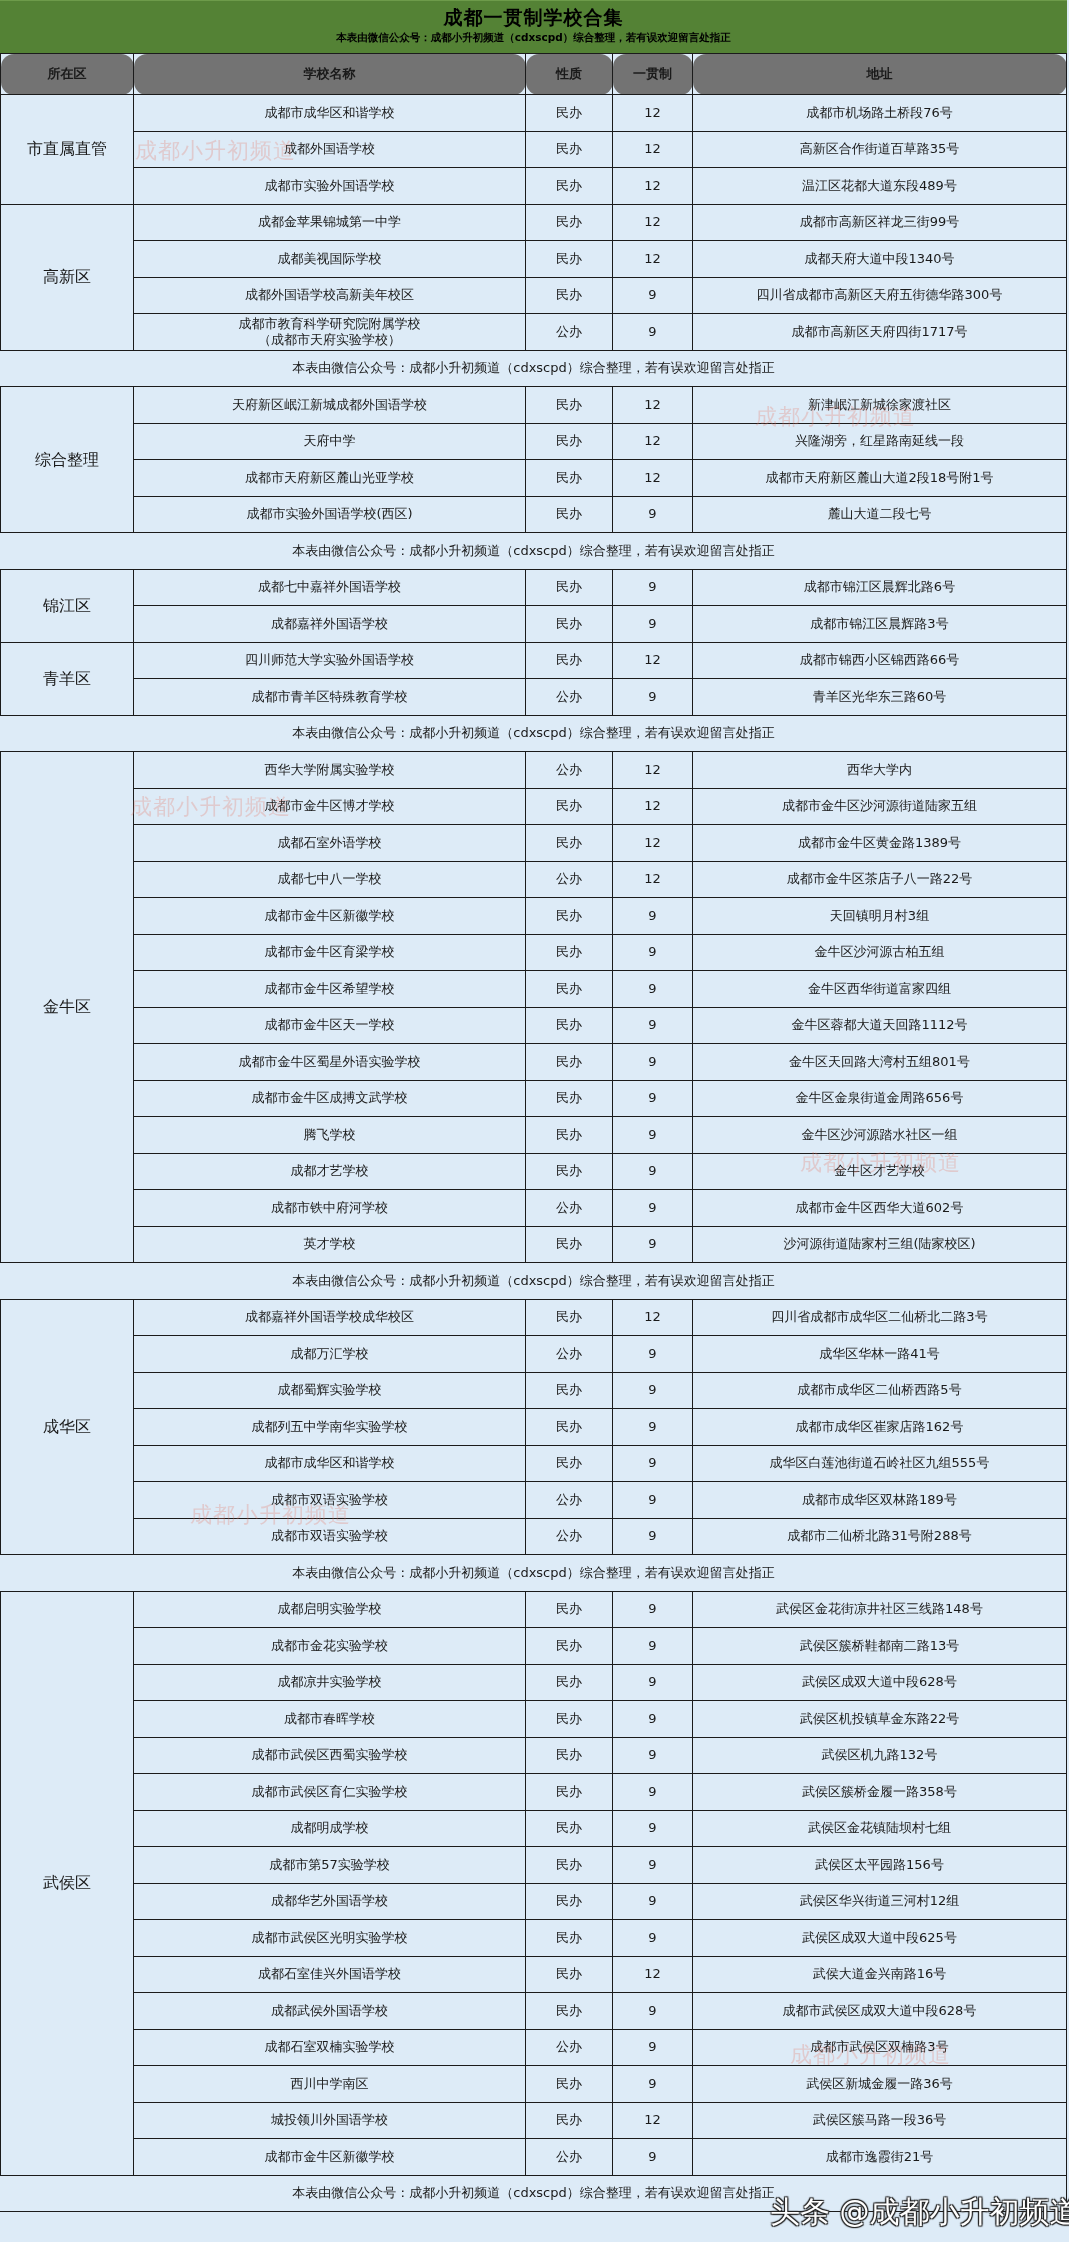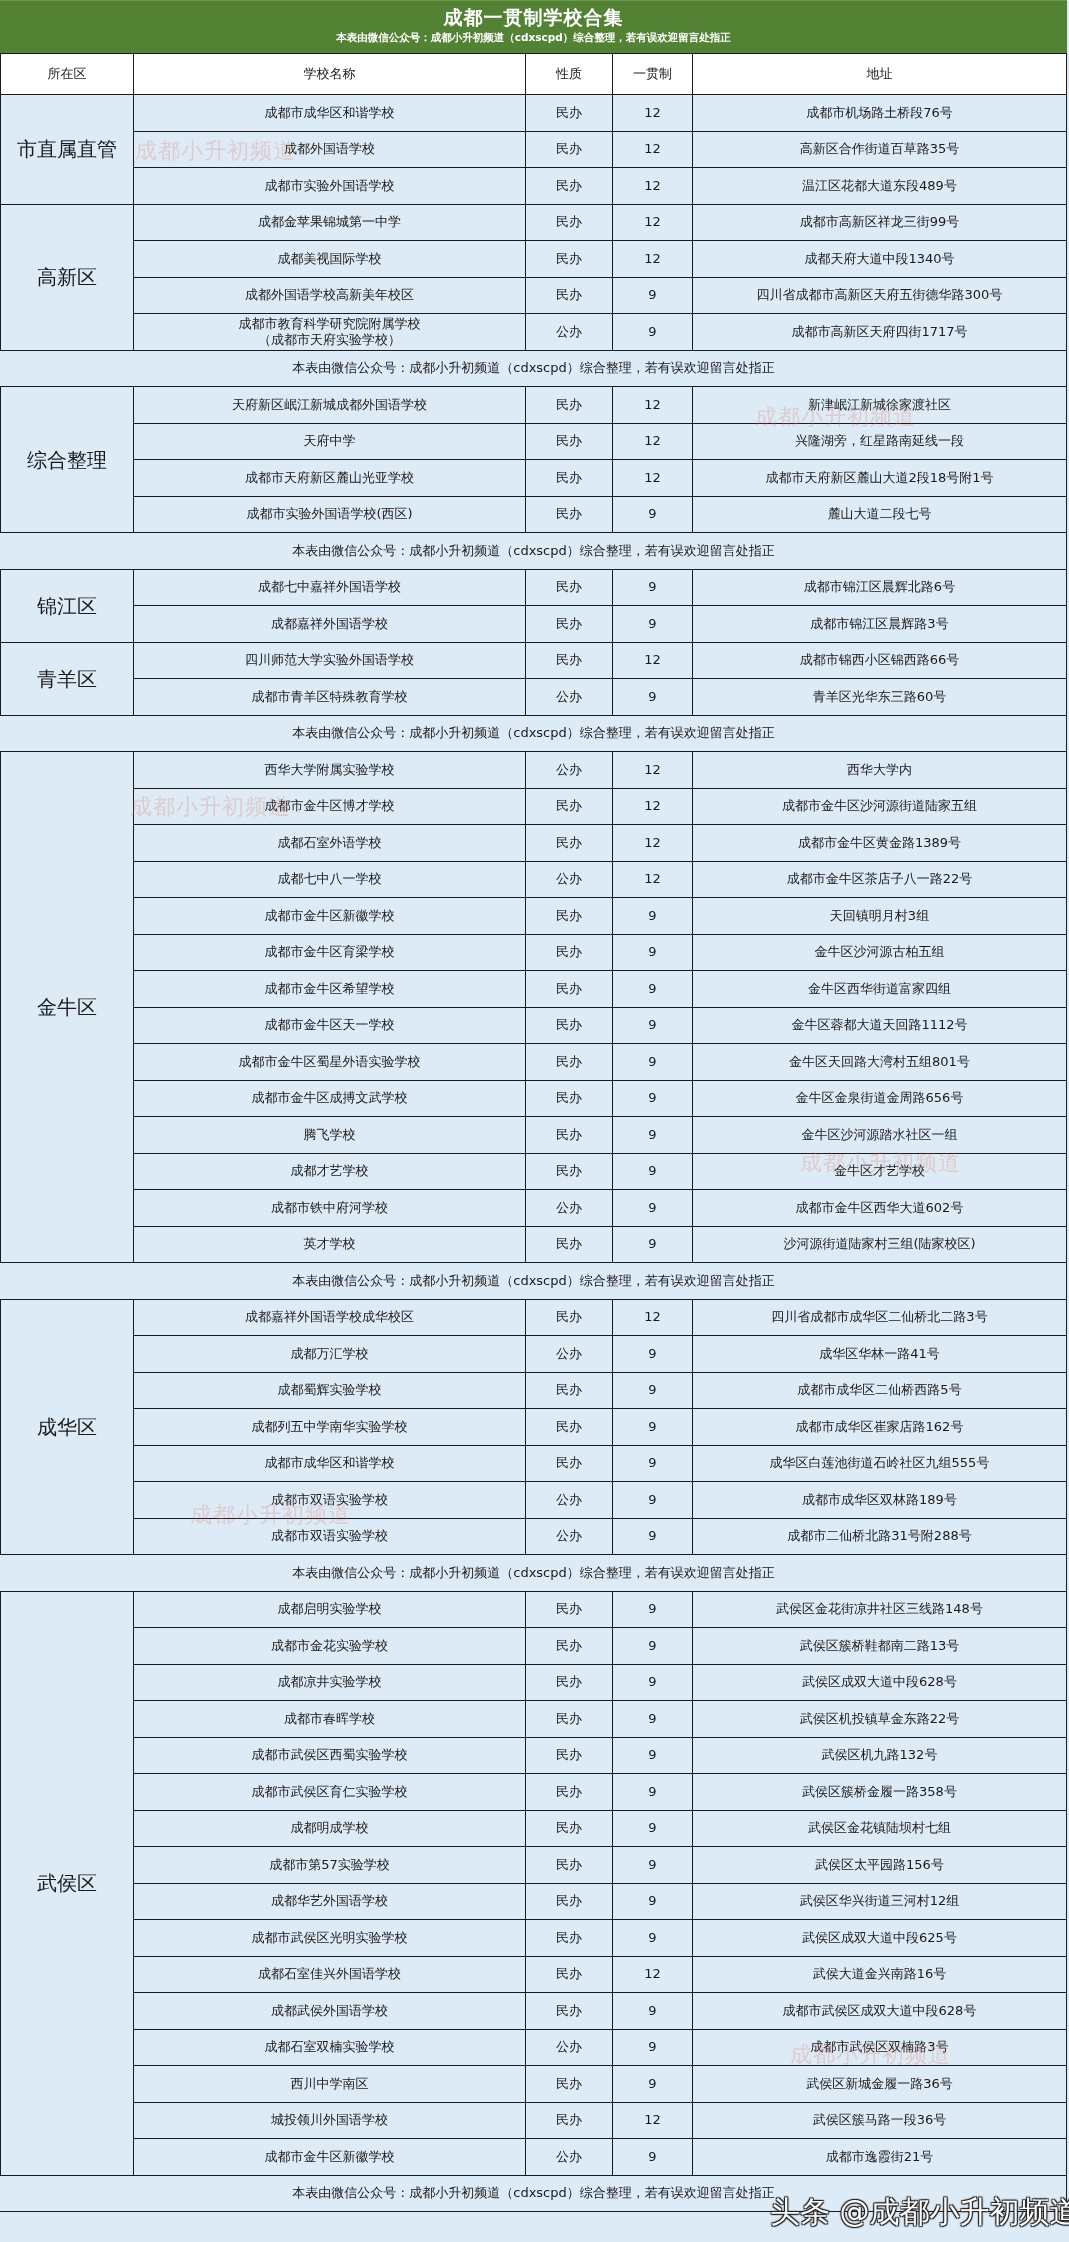--- a/index.html
+++ b/index.html
@@ -5,38 +5,38 @@
   html, body { margin: 0; padding: 0; }
   body {
     width: 1069px; height: 2242px; overflow: hidden;
     background: #DDEBF7;
     font-family: "DejaVu Sans", "Liberation Sans", sans-serif;
     color: #1a1a1a;
     position: relative;
   }
   .title-bar {
     position: absolute; left: 0; top: 0; width: 1067px; height: 52px;
-    background: #548235; color: #ffffff; text-align: center;
+    background: #548235; color: #000000; text-align: center;
     border-top: 1px solid #6d9b4a;
   }
   .title-bar .t1 { font-size: 19px; font-weight: bold; padding-top: 5px; line-height: 22px; letter-spacing: 1px; }
   .title-bar .t2 { font-size: 10.5px; font-weight: bold; line-height: 16px; margin-top: 1px; }
   table {
     position: absolute; left: 0; top: 53px;
     border-collapse: collapse; table-layout: fixed; width: 1066px;
   }
   td, th {
     border: 1.5px solid #1b1b1b;
     text-align: center; vertical-align: middle;
     font-size: 13px; padding: 0 2px; overflow: hidden;
     line-height: 16px;
   }
-  th { background: #ffffff; height: 40px; font-weight: normal; font-size: 13px; }
+  th { background: #737373; height: 40px; font-weight: bold; font-size: 13px; border-radius: 13px; }
   td { background: #DDEBF7; height: 35.5px; }
-  td.district { font-size: 20px; text-align: center; }
+  td.district { font-size: 16px; text-align: center; }
   td.note { font-size: 13px; border-left: none; }
   tr.note-row td { border-left: 1.5px solid #DDEBF7; }
   .wm {
     position: absolute; color: rgba(230,120,100,0.28); font-size: 22px;
     pointer-events: none; white-space: nowrap; letter-spacing: 1px;
   }
   .corner-wm {
     position: absolute; left: 770px; top: 2192px; color: #fff; font-size: 30px;
     text-shadow: 1px 1px 1px #222, -1px -1px 1px #222, 1px -1px 1px #222, -1px 1px 1px #222;
     white-space: nowrap; pointer-events: none;

